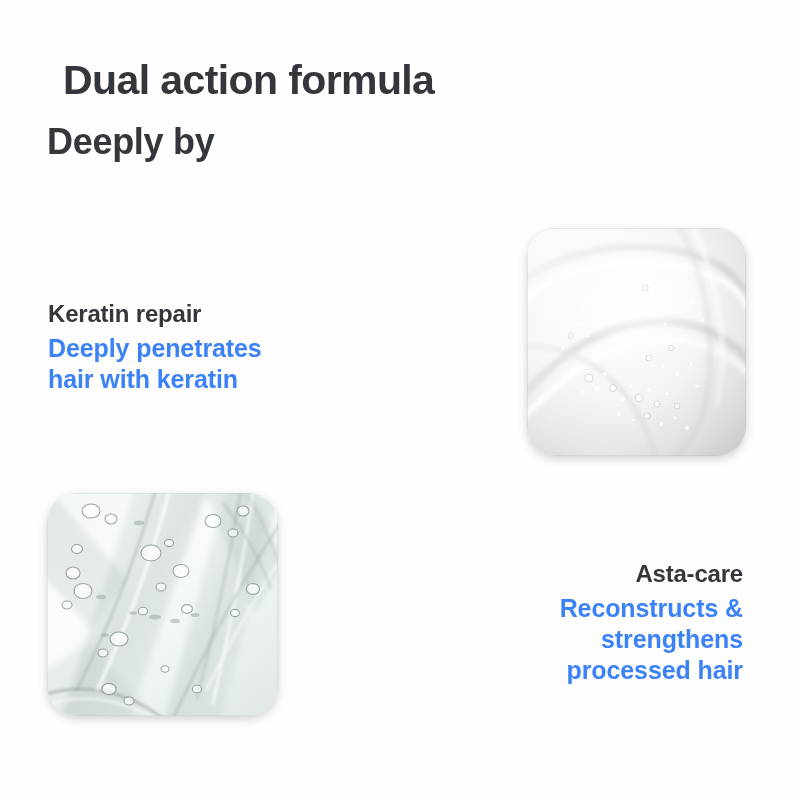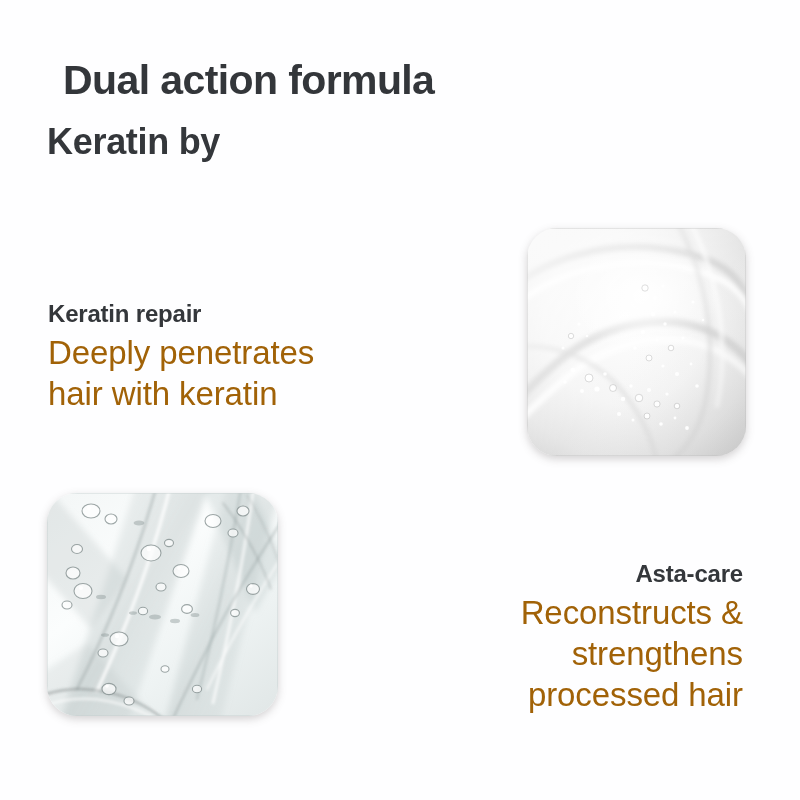--- a/index.html
+++ b/index.html
@@ -62,24 +62,24 @@
   }
   .feature-heading {
     font-size: 24px;
     font-weight: 700;
     letter-spacing: -0.2px;
     color: #34373b;
     line-height: 1.2;
     margin: 0;
   }
   .feature-desc {
-    font-size: 33px;
-    font-weight: 400;
+    font-size: 25px;
+    font-weight: 700;
     letter-spacing: -0.1px;
-    color: #a16207;
+    color: #3b82f6;
     line-height: 1.24;
     margin: 4px 0 0 0;
     white-space: pre-line;
   }
 
   
   .tile {
     position: absolute;
     border-radius: 30px;
     overflow: hidden;
@@ -105,21 +105,21 @@
     display: block;
   }
 </style>
 </head>
 <body>
 
 <div class="canvas">
 
   <div class="title-block">
     <h1 class="main-title">Dual action formula</h1>
-    <h2 class="sub-title">Keratin by</h2>
+    <h2 class="sub-title">Deeply by</h2>
   </div>
 
   <div class="tile tile-gel-top">
     <svg class="tile-canvas" viewBox="0 0 219 228" preserveAspectRatio="none">
       <defs>
         <radialGradient id="gTopBase" cx="45%" cy="40%" r="78%">
           <stop offset="0%" stop-color="#fdfdfd"></stop>
           <stop offset="48%" stop-color="#f4f4f4"></stop>
           <stop offset="78%" stop-color="#e3e3e3"></stop>
           <stop offset="100%" stop-color="#cfcfcf"></stop>

